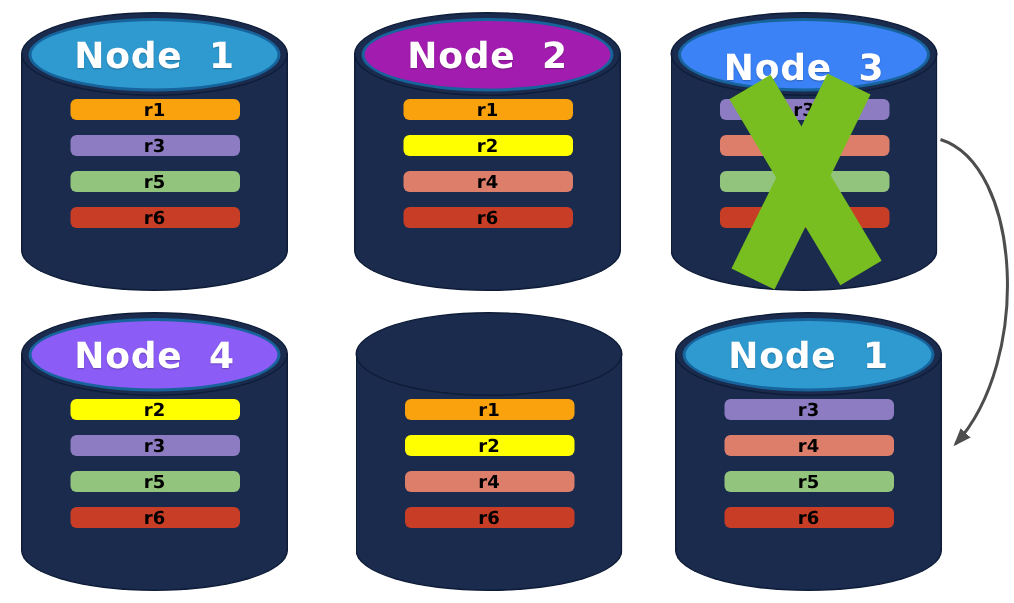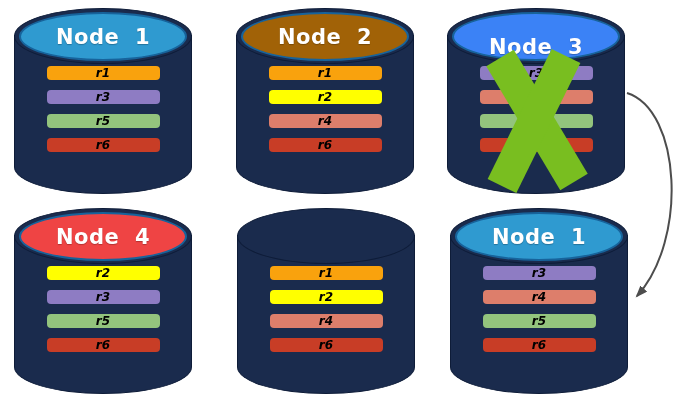--- a/index.html
+++ b/index.html
@@ -18,33 +18,33 @@
     border-radius:50%;
   }
   .cyl-face {
     position:absolute; left:5px; right:5px; top:4px; height:45px;
     border:2px solid #17639b;
     border-radius:50%;
     display:flex; align-items:center; justify-content:center;
     z-index:2;
   }
   .cyl-title {
-    color:#ffffff; font-size:21px; font-weight:bold; letter-spacing:0.5px;
+    color:#ffffff; font-size:24px; font-weight:bold; letter-spacing:0.5px;
     white-space:pre; text-shadow:0 1px 1px rgba(0,0,0,0.25);
   }
   .bars {
     position:absolute; left:0; right:0; top:58px;
     display:flex; flex-direction:column; align-items:center; gap:10px;
     z-index:2;
   }
   .bar {
     width:113px; height:14px; border-radius:4px;
     display:flex; align-items:center; justify-content:center;
   }
-  .bar span { color:#000000; font-size:12px; font-weight:bold; line-height:1;font-style:italic; }
+  .bar span { color:#000000; font-size:12px; font-weight:bold; line-height:1; }
 
   .overlay { position:absolute; pointer-events:none; }
   .x-overlay { left:470px; top:44px; z-index:5; }
   .arrow-overlay { left:596px; top:80px; z-index:4; }
 </style>
 </head>
 <body>
 
 <div class="canvas">
 
@@ -66,21 +66,21 @@
         </div>
       <div class="bar" style="background-color: rgb(200, 61, 38);">
           <span>r6</span>
         </div>
     </div>
   </div>
 
   <div class="node" style="left:236px; top:8px;">
     <div class="cyl-body" style="background-color: rgb(26, 43, 77);"></div>
     <div class="cyl-rim" style="background-color: rgb(26, 43, 77);"></div>
-    <div class="cyl-face" style="background-color: #a16207;">
+    <div class="cyl-face" style="background-color: #a21caf;">
       <span class="cyl-title">Node  2</span>
     </div>
     <div class="bars">
       <div class="bar" style="background-color: rgb(249, 162, 13);">
           <span>r1</span>
         </div>
       <div class="bar" style="background-color: rgb(255, 255, 0);">
           <span>r2</span>
         </div>
       <div class="bar" style="background-color: rgb(221, 126, 107);">
@@ -110,21 +110,21 @@
         </div>
       <div class="bar" style="background-color: rgb(200, 61, 38);">
           <span>r6</span>
         </div>
     </div>
   </div>
 
   <div class="node" style="left:14px; top:208px;">
     <div class="cyl-body" style="background-color: rgb(26, 43, 77);"></div>
     <div class="cyl-rim" style="background-color: rgb(26, 43, 77);"></div>
-    <div class="cyl-face" style="background-color: #ef4444;">
+    <div class="cyl-face" style="background-color: #8b5cf6;">
       <span class="cyl-title">Node  4</span>
     </div>
     <div class="bars">
       <div class="bar" style="background-color: rgb(255, 255, 0);">
           <span>r2</span>
         </div>
       <div class="bar" style="background-color: rgb(142, 124, 195);">
           <span>r3</span>
         </div>
       <div class="bar" style="background-color: rgb(147, 196, 125);">

